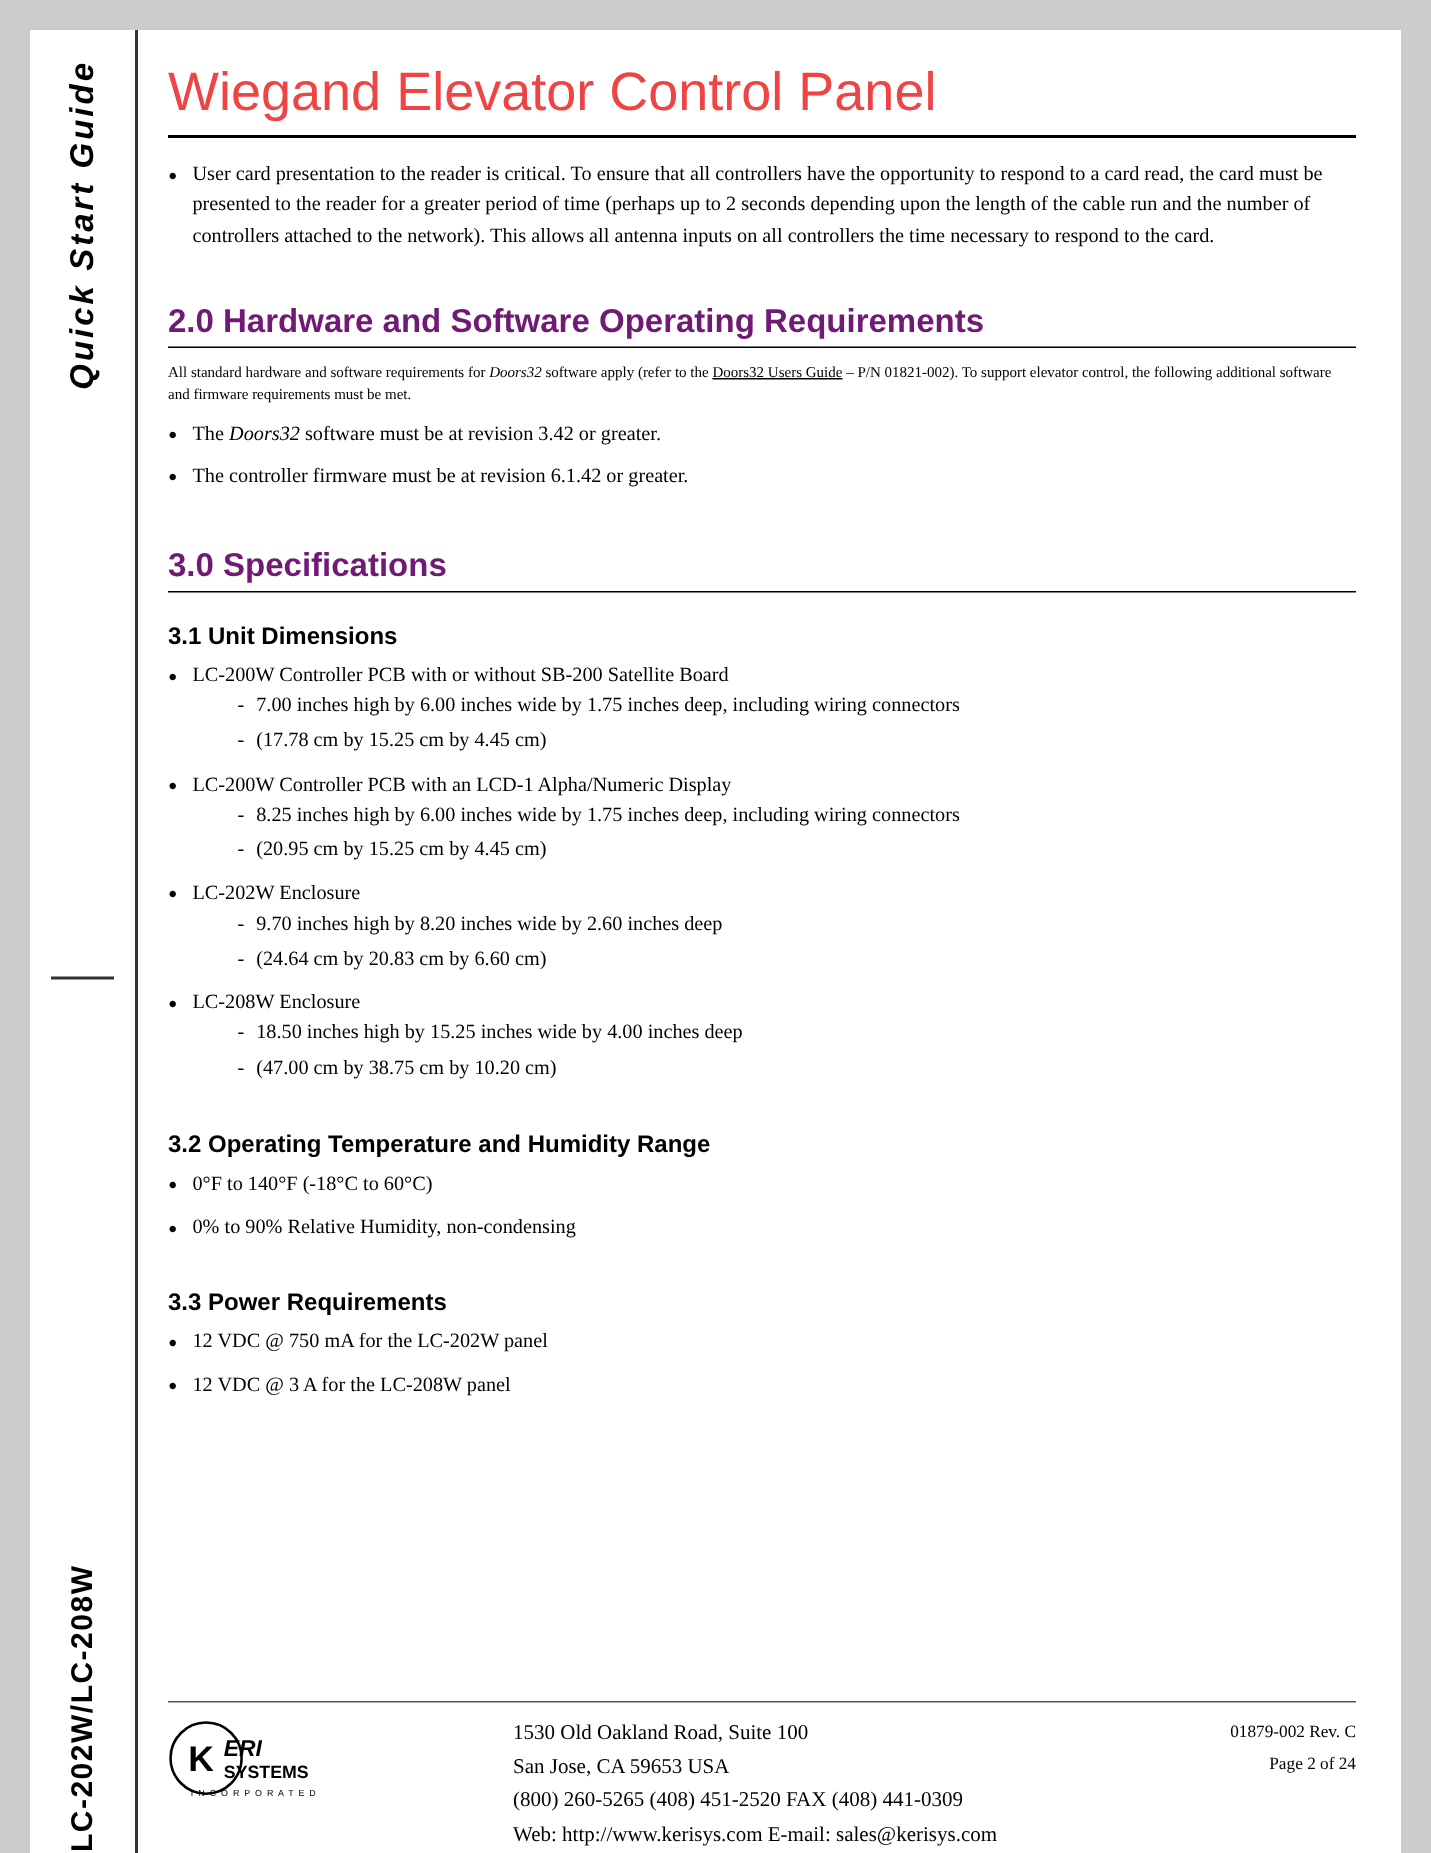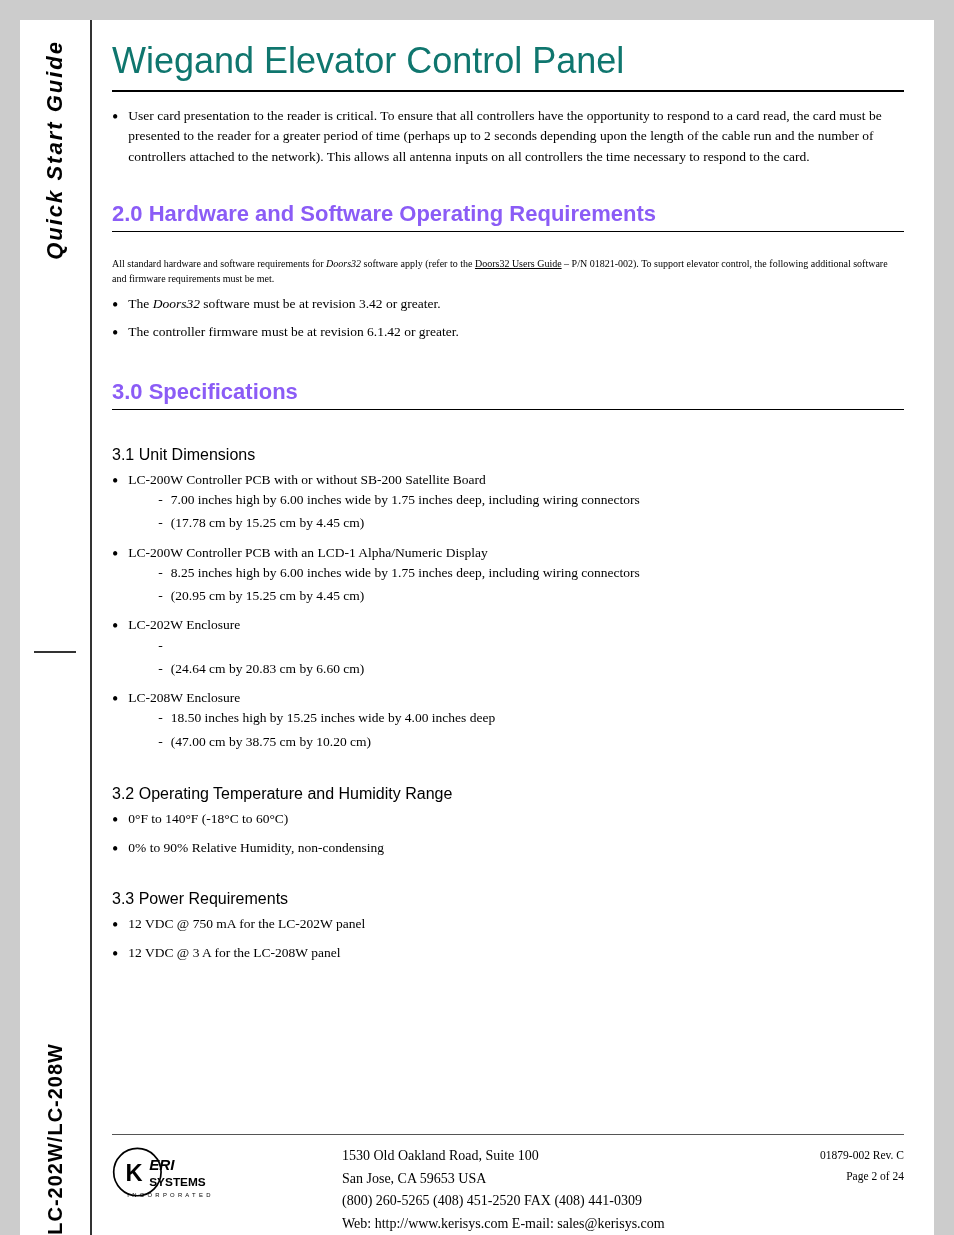--- a/index.html
+++ b/index.html
@@ -67,21 +67,21 @@
       flex: 1;
       padding: 20px 30px 20px 20px;
       display: flex;
       flex-direction: column;
     }
     
     .doc-title {
       font-family: Arial, sans-serif;
       font-size: 36px;
       font-weight: normal;
-      color: #0f766e;
+      color: #ef4444;
       border-bottom: 2px solid #000;
       padding-bottom: 8px;
       margin-bottom: 14px;
     }
     
     .bullet-section {
       margin-bottom: 12px;
     }
     .bullet-item {
       display: flex;
@@ -98,30 +98,30 @@
       line-height: 1.2;
     }
     .bullet-text {
       flex: 1;
     }
     
     .section-heading {
       font-family: Arial, sans-serif;
       font-size: 22px;
       font-weight: bold;
-      color: #8b5cf6;
+      color: #701a75;
       margin-top: 16px;
-      margin-bottom: 24px;
+      margin-bottom: 9px;
       border-bottom: 1px solid #000;
       padding-bottom: 4px;
     }
     .subsection-heading {
       font-family: Arial, sans-serif;
       font-size: 16px;
-      font-weight: normal;
+      font-weight: bold;
       color: #000;
       margin-top: 12px;
       margin-bottom: 6px;
     }
     
     .body-text {
       font-size: 10px;
       line-height: 1.5;
       margin-bottom: 8px;
     }
@@ -240,20 +240,21 @@
             <span>(20.95 cm by 15.25 cm by 4.45 cm)</span>
           </div>
         </div>
       </div>
       <div class="bullet-item">
         <span class="bullet-dot">•</span>
         <div style="flex:1;">
           <div>LC-202W Enclosure</div>
           <div class="sub-bullet">
             <span class="sub-dash">-</span>
+            <span>9.70 inches high by 8.20 inches wide by 2.60 inches deep</span>
           </div>
           <div class="sub-bullet">
             <span class="sub-dash">-</span>
             <span>(24.64 cm by 20.83 cm by 6.60 cm)</span>
           </div>
         </div>
       </div>
       <div class="bullet-item">
         <span class="bullet-dot">•</span>
         <div style="flex:1;">

